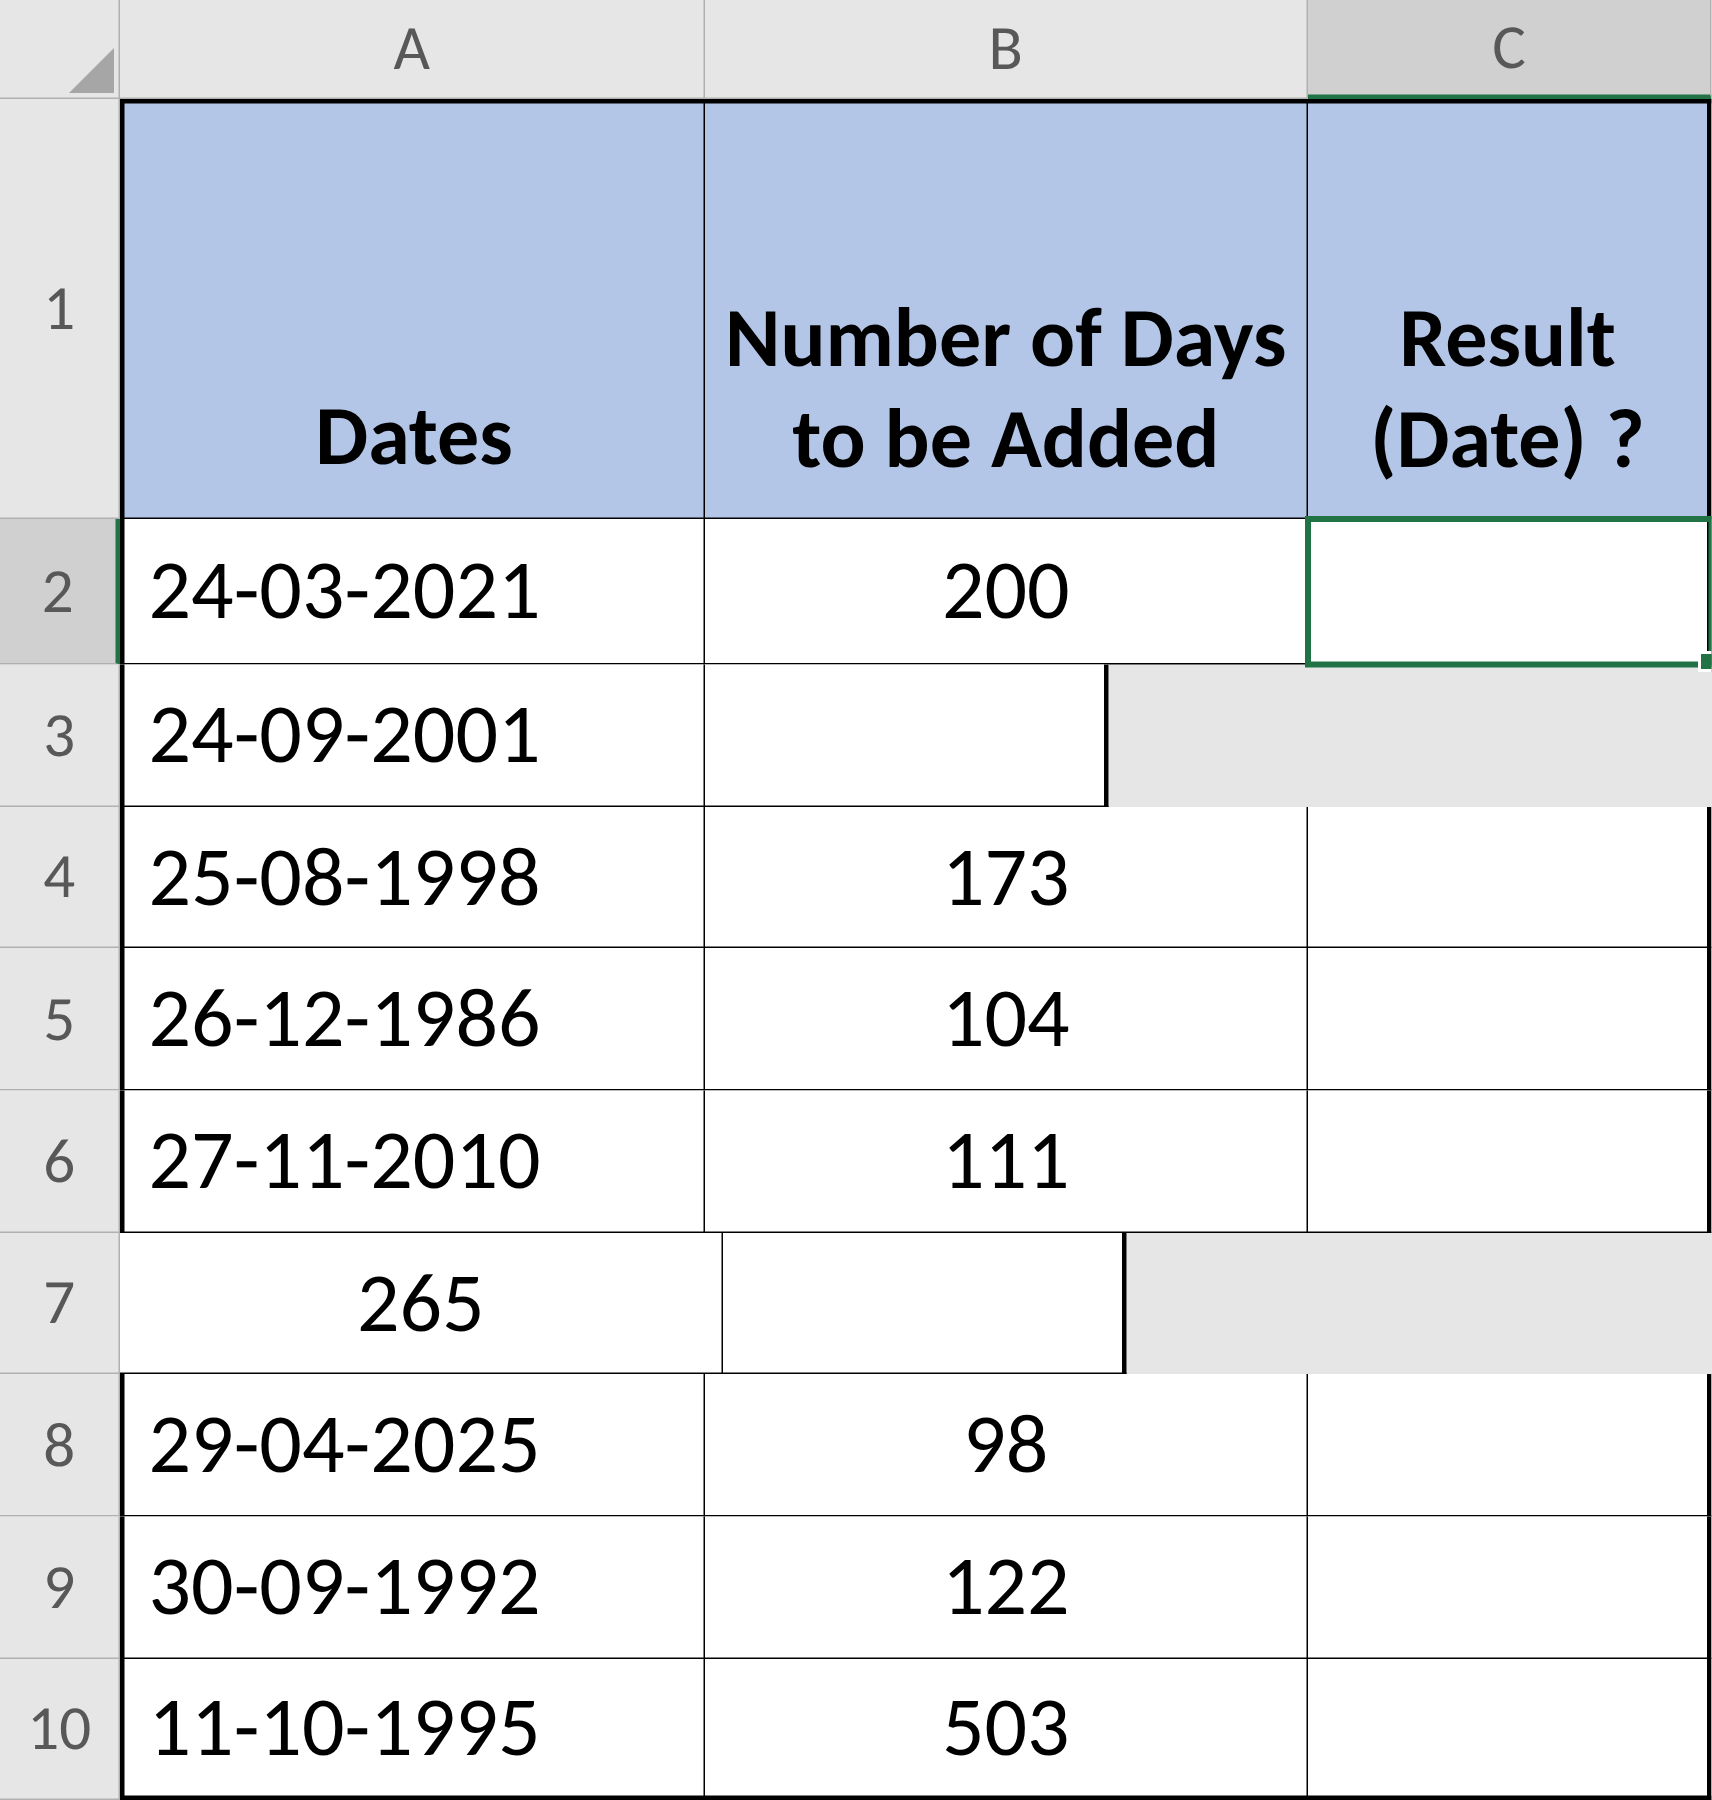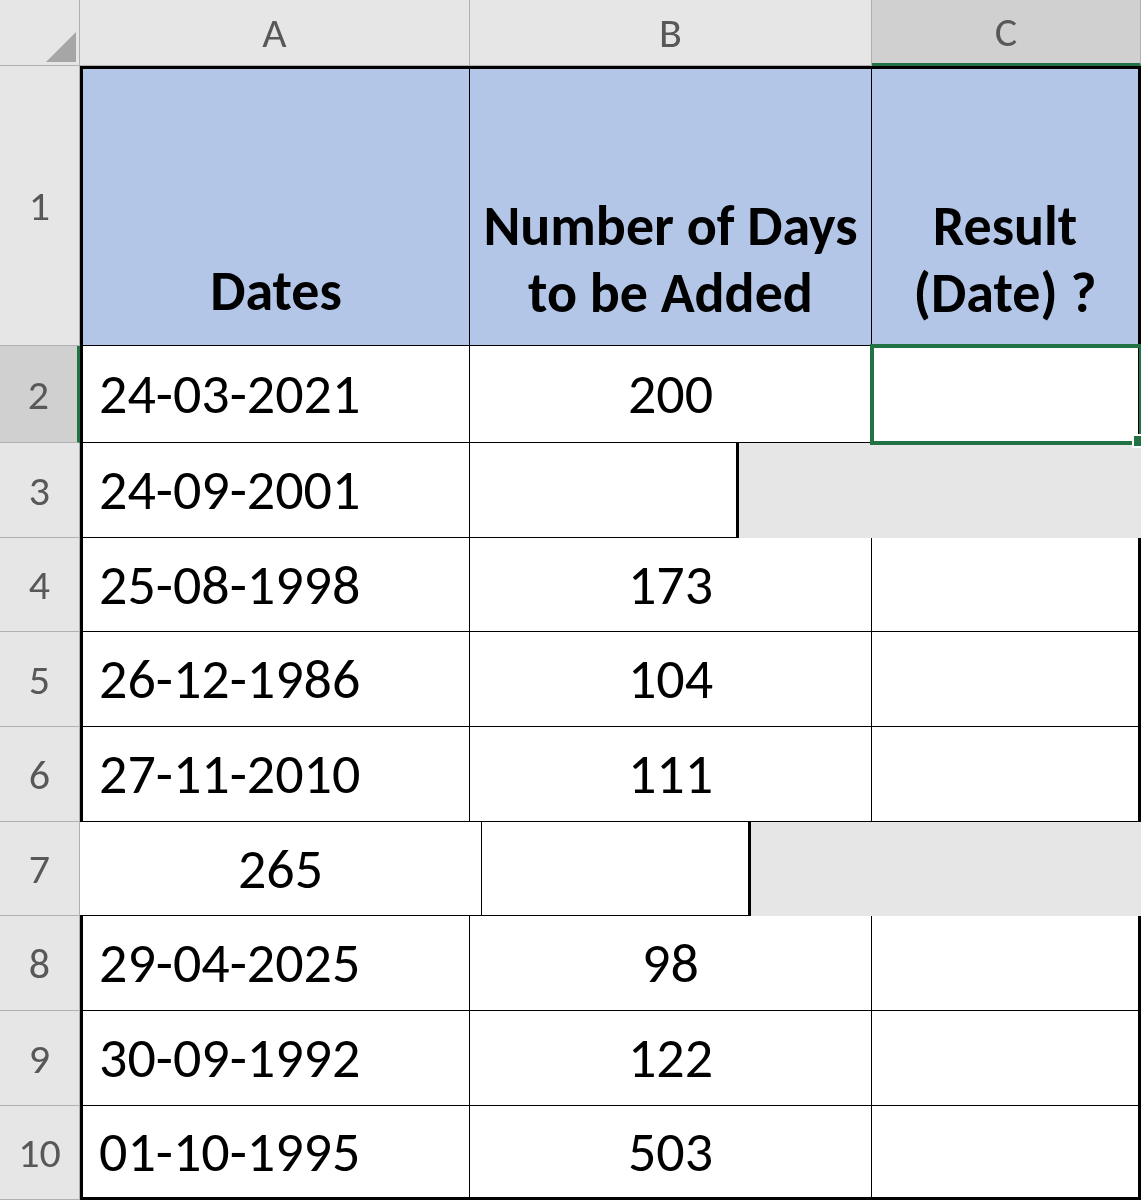--- a/index.html
+++ b/index.html
@@ -199,21 +199,21 @@
       <div class="cell bthick-left bthin-right bthin-bottom" style="width:390px;height:95px">29-04-2025</div>
       <div class="cell center bthin-right bthin-bottom" style="width:402px;height:95px">98</div>
       <div class="cell center bthick-right bthin-bottom" style="width:269px;height:95px"></div>
     </div>
     <div class="row">
       <div class="cell bthick-left bthin-right bthin-bottom" style="width:390px;height:95px">30-09-1992</div>
       <div class="cell center bthin-right bthin-bottom" style="width:402px;height:95px">122</div>
       <div class="cell center bthick-right bthin-bottom" style="width:269px;height:95px"></div>
     </div>
     <div class="row">
-      <div class="cell bthick-left bthin-right bthick-bottom" style="width:390px;height:94px">01-10-1995</div>
+      <div class="cell bthick-left bthin-right bthick-bottom" style="width:390px;height:94px">11-10-1995</div>
       <div class="cell center bthin-right bthick-bottom" style="width:402px;height:94px">503</div>
       <div class="cell center bthick-right bthick-bottom" style="width:269px;height:94px"></div>
     </div>
 
   </div>
 
   <div class="selection" style="left:870px; top:344px; width:273px; height:101px;">
     <div class="fillhandle"></div>
   </div>
 

